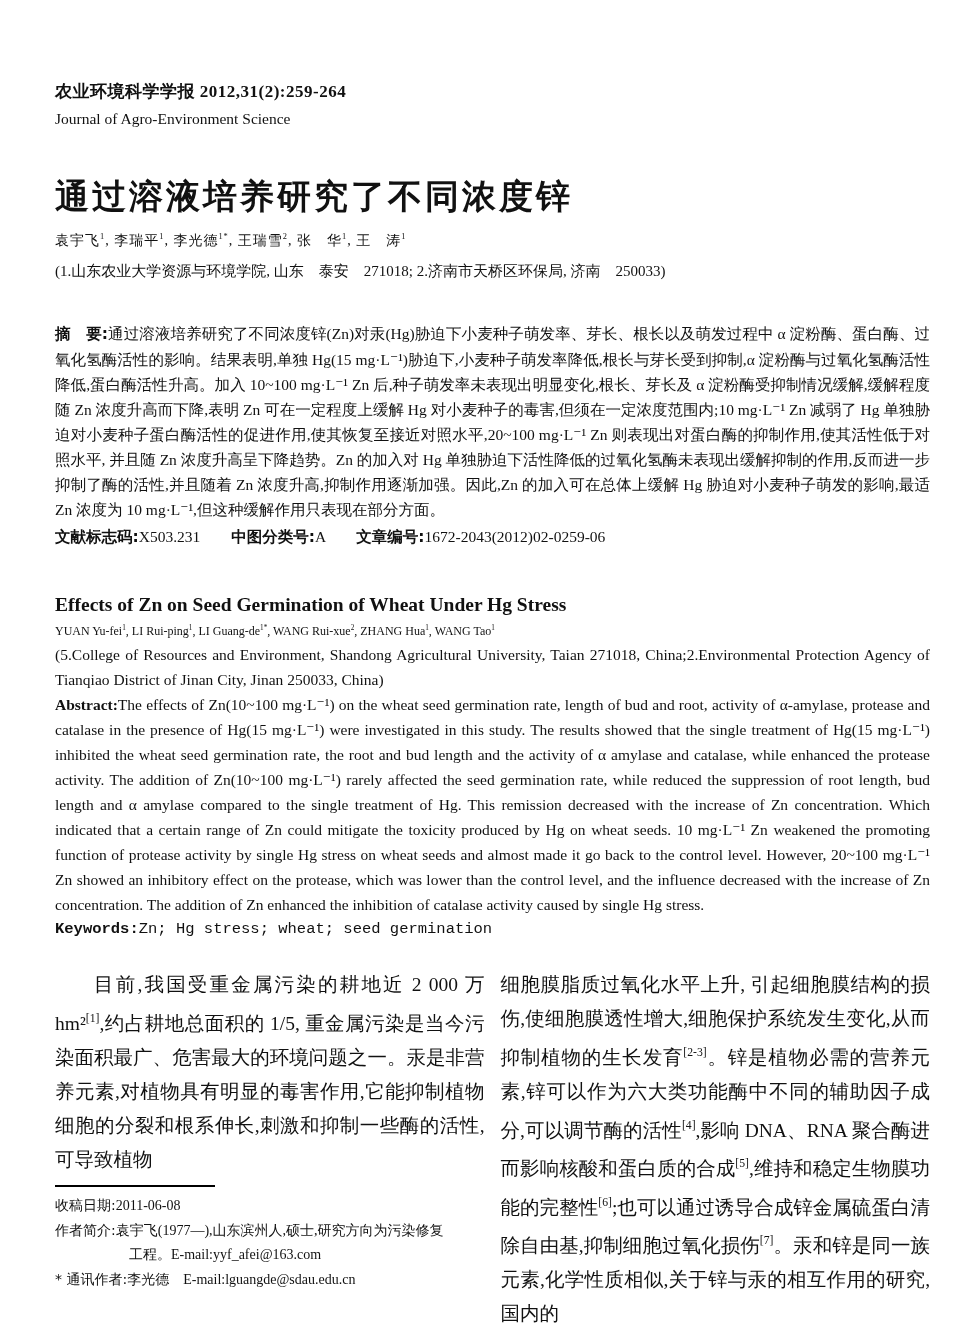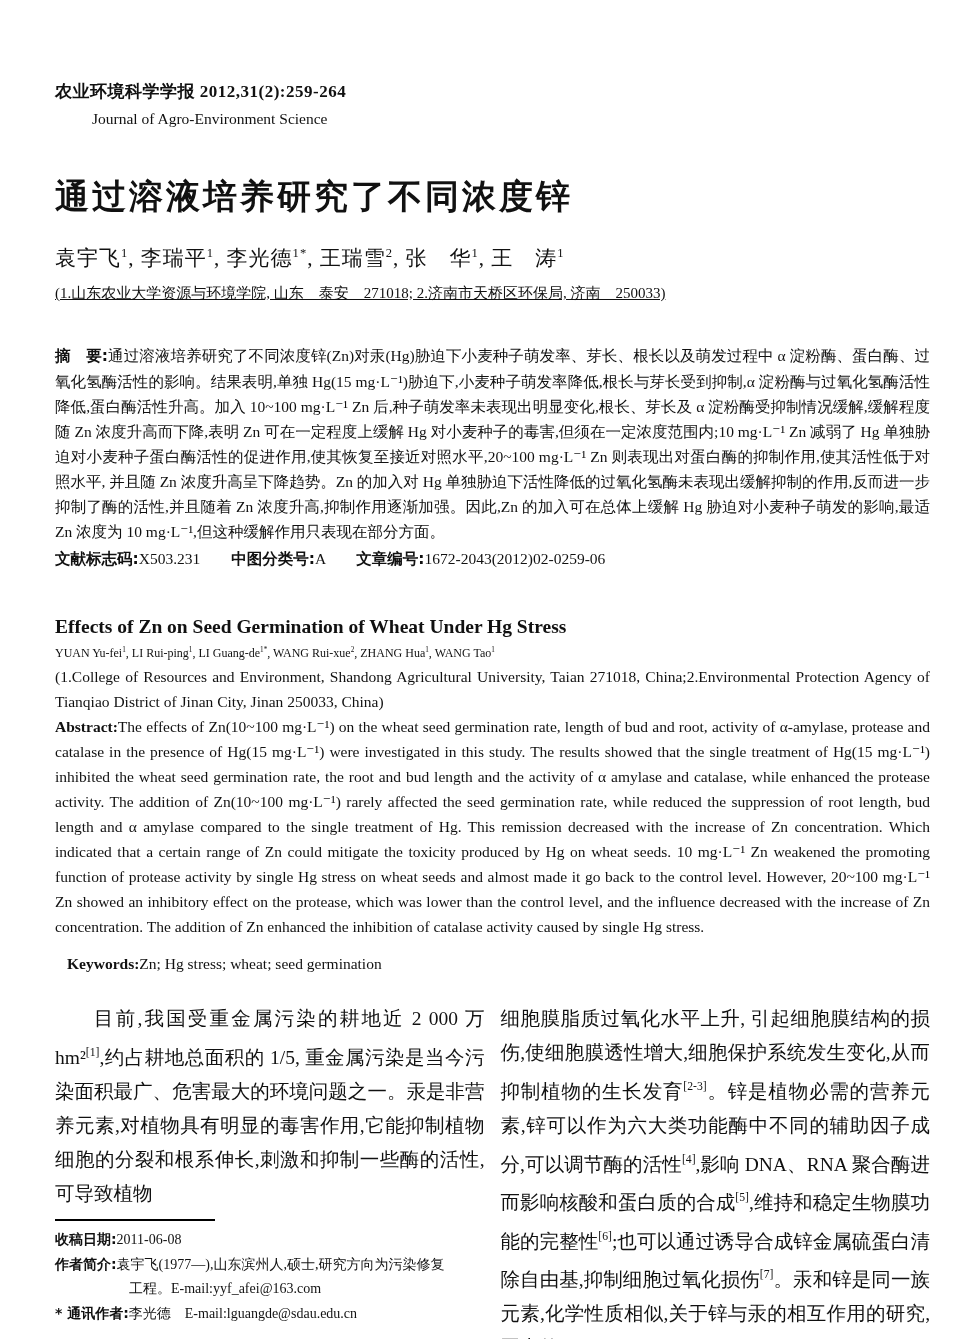--- a/index.html
+++ b/index.html
@@ -10,64 +10,64 @@
     margin: 0 auto;
     background: #ffffff;
     color: #111;
     box-sizing: border-box;
     padding: 80px 40px 4px 55px;
     overflow: hidden;
     font-family: "Liberation Serif", "DejaVu Serif", serif;
   }
   
   .j-cn { font-size: 17px; font-weight: bold; letter-spacing: 0.5px; }
-  .j-en { font-size: 15.5px; margin-top: 7px; margin-left: 37px; }
+  .j-en { font-size: 15.5px; margin-top: 7px; }
   
   .title-cn {
     margin: 46px 0 0 0;
     font-family: "DejaVu Sans", "Liberation Sans", sans-serif;
     font-size: 34px;
     font-weight: bold;
     letter-spacing: 3px;
   }
-  .authors-cn { margin-top: 24px; font-size: 21px; letter-spacing: 1px; }
+  .authors-cn { margin-top: 12px; font-size: 14px; letter-spacing: 1px; }
   .authors-cn sup, .authors-en sup, .body-para sup { font-size: 0.6em; }
-  .affil-cn { margin-top: 12px; font-size: 15px; text-decoration: underline; }
+  .affil-cn { margin-top: 12px; font-size: 15px; }
   
   .abstract-cn {
     margin: 40px 0 0 0;
     font-size: 15.5px;
     line-height: 25px;
     text-align: justify;
   }
   .lbl-b { font-family: "DejaVu Sans", "Liberation Sans", sans-serif; font-weight: bold; }
   .keywords-cn, .meta-cn { margin: 2px 0 0 0; font-size: 15.5px; line-height: 25px; }
   
   .en-sec { margin-top: 44px; }
   .title-en { margin: 0; font-size: 19.5px; font-weight: bold; }
   .authors-en { margin-top: 8px; font-size: 12px; }
   .affil-en { margin-top: 3px; font-size: 15.5px; line-height: 25px; text-align: justify; }
   .abstract-en { margin: 0; font-size: 15.5px; line-height: 25px; text-align: justify; }
-  .keywords-en { margin: 12px; font-size: 15.5px; line-height: 25px; }
+  .keywords-en { margin: 0; font-size: 15.5px; line-height: 25px; font-family: Liberation Mono, monospace; }
   .abstract-en b, .keywords-en b { font-weight: bold; }
   
   .body-cols { display: flex; gap: 16px; margin-top: 26px; }
   .col { flex: 1; min-width: 0; }
   .body-para {
     margin: 0;
     font-size: 19.5px;
     line-height: 34px;
     text-align: justify;
   }
   .body-para.indent { text-indent: 2em; }
   
   .footnote { margin-top: 8px; }
   .fn-rule { width: 160px; border-top: 2px solid #000; margin-bottom: 6px; }
   .fn-line { font-size: 14px; line-height: 24px; }
-  .fn-line .fn-label { font-family: "DejaVu Sans", "Liberation Sans", sans-serif; font-weight: bold; }
+  .fn-line .fn-label { font-family: "DejaVu Sans", "Liberation Sans", sans-serif; font-weight: normal; }
   .fn-line.cont { padding-left: 74px; }
 </style>
 </head>
 <body>
 
 <div class="page">
 
   <header>
     <div class="j-cn">农业环境科学学报  2012,31(2):259-264</div>
     <div class="j-en">Journal of Agro-Environment Science</div>
@@ -80,21 +80,21 @@
   <div class="affil-cn">(1.山东农业大学资源与环境学院, 山东　泰安　271018; 2.济南市天桥区环保局, 济南　250033)</div>
 
   <p class="abstract-cn"><span class="lbl-b">摘　要:</span><span>通过溶液培养研究了不同浓度锌(Zn)对汞(Hg)胁迫下小麦种子萌发率、芽长、根长以及萌发过程中 α 淀粉酶、蛋白酶、过氧化氢酶活性的影响。结果表明,单独 Hg(15 mg·L⁻¹)胁迫下,小麦种子萌发率降低,根长与芽长受到抑制,α 淀粉酶与过氧化氢酶活性降低,蛋白酶活性升高。加入 10~100 mg·L⁻¹ Zn 后,种子萌发率未表现出明显变化,根长、芽长及 α 淀粉酶受抑制情况缓解,缓解程度随 Zn 浓度升高而下降,表明 Zn 可在一定程度上缓解 Hg 对小麦种子的毒害,但须在一定浓度范围内;10 mg·L⁻¹ Zn 减弱了 Hg 单独胁迫对小麦种子蛋白酶活性的促进作用,使其恢复至接近对照水平,20~100 mg·L⁻¹ Zn 则表现出对蛋白酶的抑制作用,使其活性低于对照水平, 并且随 Zn 浓度升高呈下降趋势。Zn 的加入对 Hg 单独胁迫下活性降低的过氧化氢酶未表现出缓解抑制的作用,反而进一步抑制了酶的活性,并且随着 Zn 浓度升高,抑制作用逐渐加强。因此,Zn 的加入可在总体上缓解 Hg 胁迫对小麦种子萌发的影响,最适 Zn 浓度为 10 mg·L⁻¹,但这种缓解作用只表现在部分方面。</span></p>
 
 
   <p class="meta-cn"><b class="lbl-b">文献标志码:</b>X503.231　　<b class="lbl-b">中图分类号:</b>A　　<b class="lbl-b">文章编号:</b>1672-2043(2012)02-0259-06</p>
 
   <section class="en-sec">
     <h2 class="title-en">Effects of Zn on Seed Germination of Wheat Under Hg Stress</h2>
     <div class="authors-en">YUAN Yu-fei<sup>1</sup>, LI Rui-ping<sup>1</sup>, LI Guang-de<sup>1*</sup>, WANG Rui-xue<sup>2</sup>, ZHANG Hua<sup>1</sup>, WANG Tao<sup>1</sup></div>
-    <div class="affil-en">(1.College of Resources and Environment, Shandong Agricultural University, Taian 271018, China;2.Environmental Protection Agency of Tianqiao District of Jinan City, Jinan 250033, China)</div>
+    <div class="affil-en">(5.College of Resources and Environment, Shandong Agricultural University, Taian 271018, China;2.Environmental Protection Agency of Tianqiao District of Jinan City, Jinan 250033, China)</div>
     <p class="abstract-en"><b>Abstract:</b><span>The effects of Zn(10~100 mg·L⁻¹) on the wheat seed germination rate, length of bud and root, activity of α-amylase, protease and catalase in the presence of Hg(15 mg·L⁻¹) were investigated in this study. The results showed that the single treatment of Hg(15 mg·L⁻¹) inhibited the wheat seed germination rate, the root and bud length and the activity of α amylase and catalase, while enhanced the protease activity. The addition of Zn(10~100 mg·L⁻¹) rarely affected the seed germination rate, while reduced  the suppression of root length, bud length and α amylase compared to the single treatment of Hg. This remission decreased with the increase of Zn concentration. Which indicated that a certain range of Zn could mitigate the toxicity produced by Hg on wheat seeds. 10 mg·L⁻¹ Zn weakened the promoting function of protease activity by single Hg stress on wheat seeds and almost made it go back to the control level. However, 20~100 mg·L⁻¹ Zn showed an inhibitory effect on the protease, which was lower than the control level, and the influence decreased with the increase of Zn concentration. The addition of Zn enhanced the inhibition of catalase activity caused by single Hg stress.</span></p>
     <p class="keywords-en"><b>Keywords:</b><span>Zn; Hg stress; wheat; seed germination</span></p>
   </section>
 
   <section class="body-cols">
     <div class="col col-left">
       <p class="body-para indent">目前,我国受重金属污染的耕地近 2 000 万 hm²<sup>[1]</sup>,约占耕地总面积的 1/5, 重金属污染是当今污染面积最广、危害最大的环境问题之一。汞是非营养元素,对植物具有明显的毒害作用,它能抑制植物细胞的分裂和根系伸长,刺激和抑制一些酶的活性,可导致植物</p>
       <div class="footnote">
         <div class="fn-rule"></div>
         <div class="fn-line"><span class="fn-label">收稿日期:</span><span>2011-06-08</span></div>

